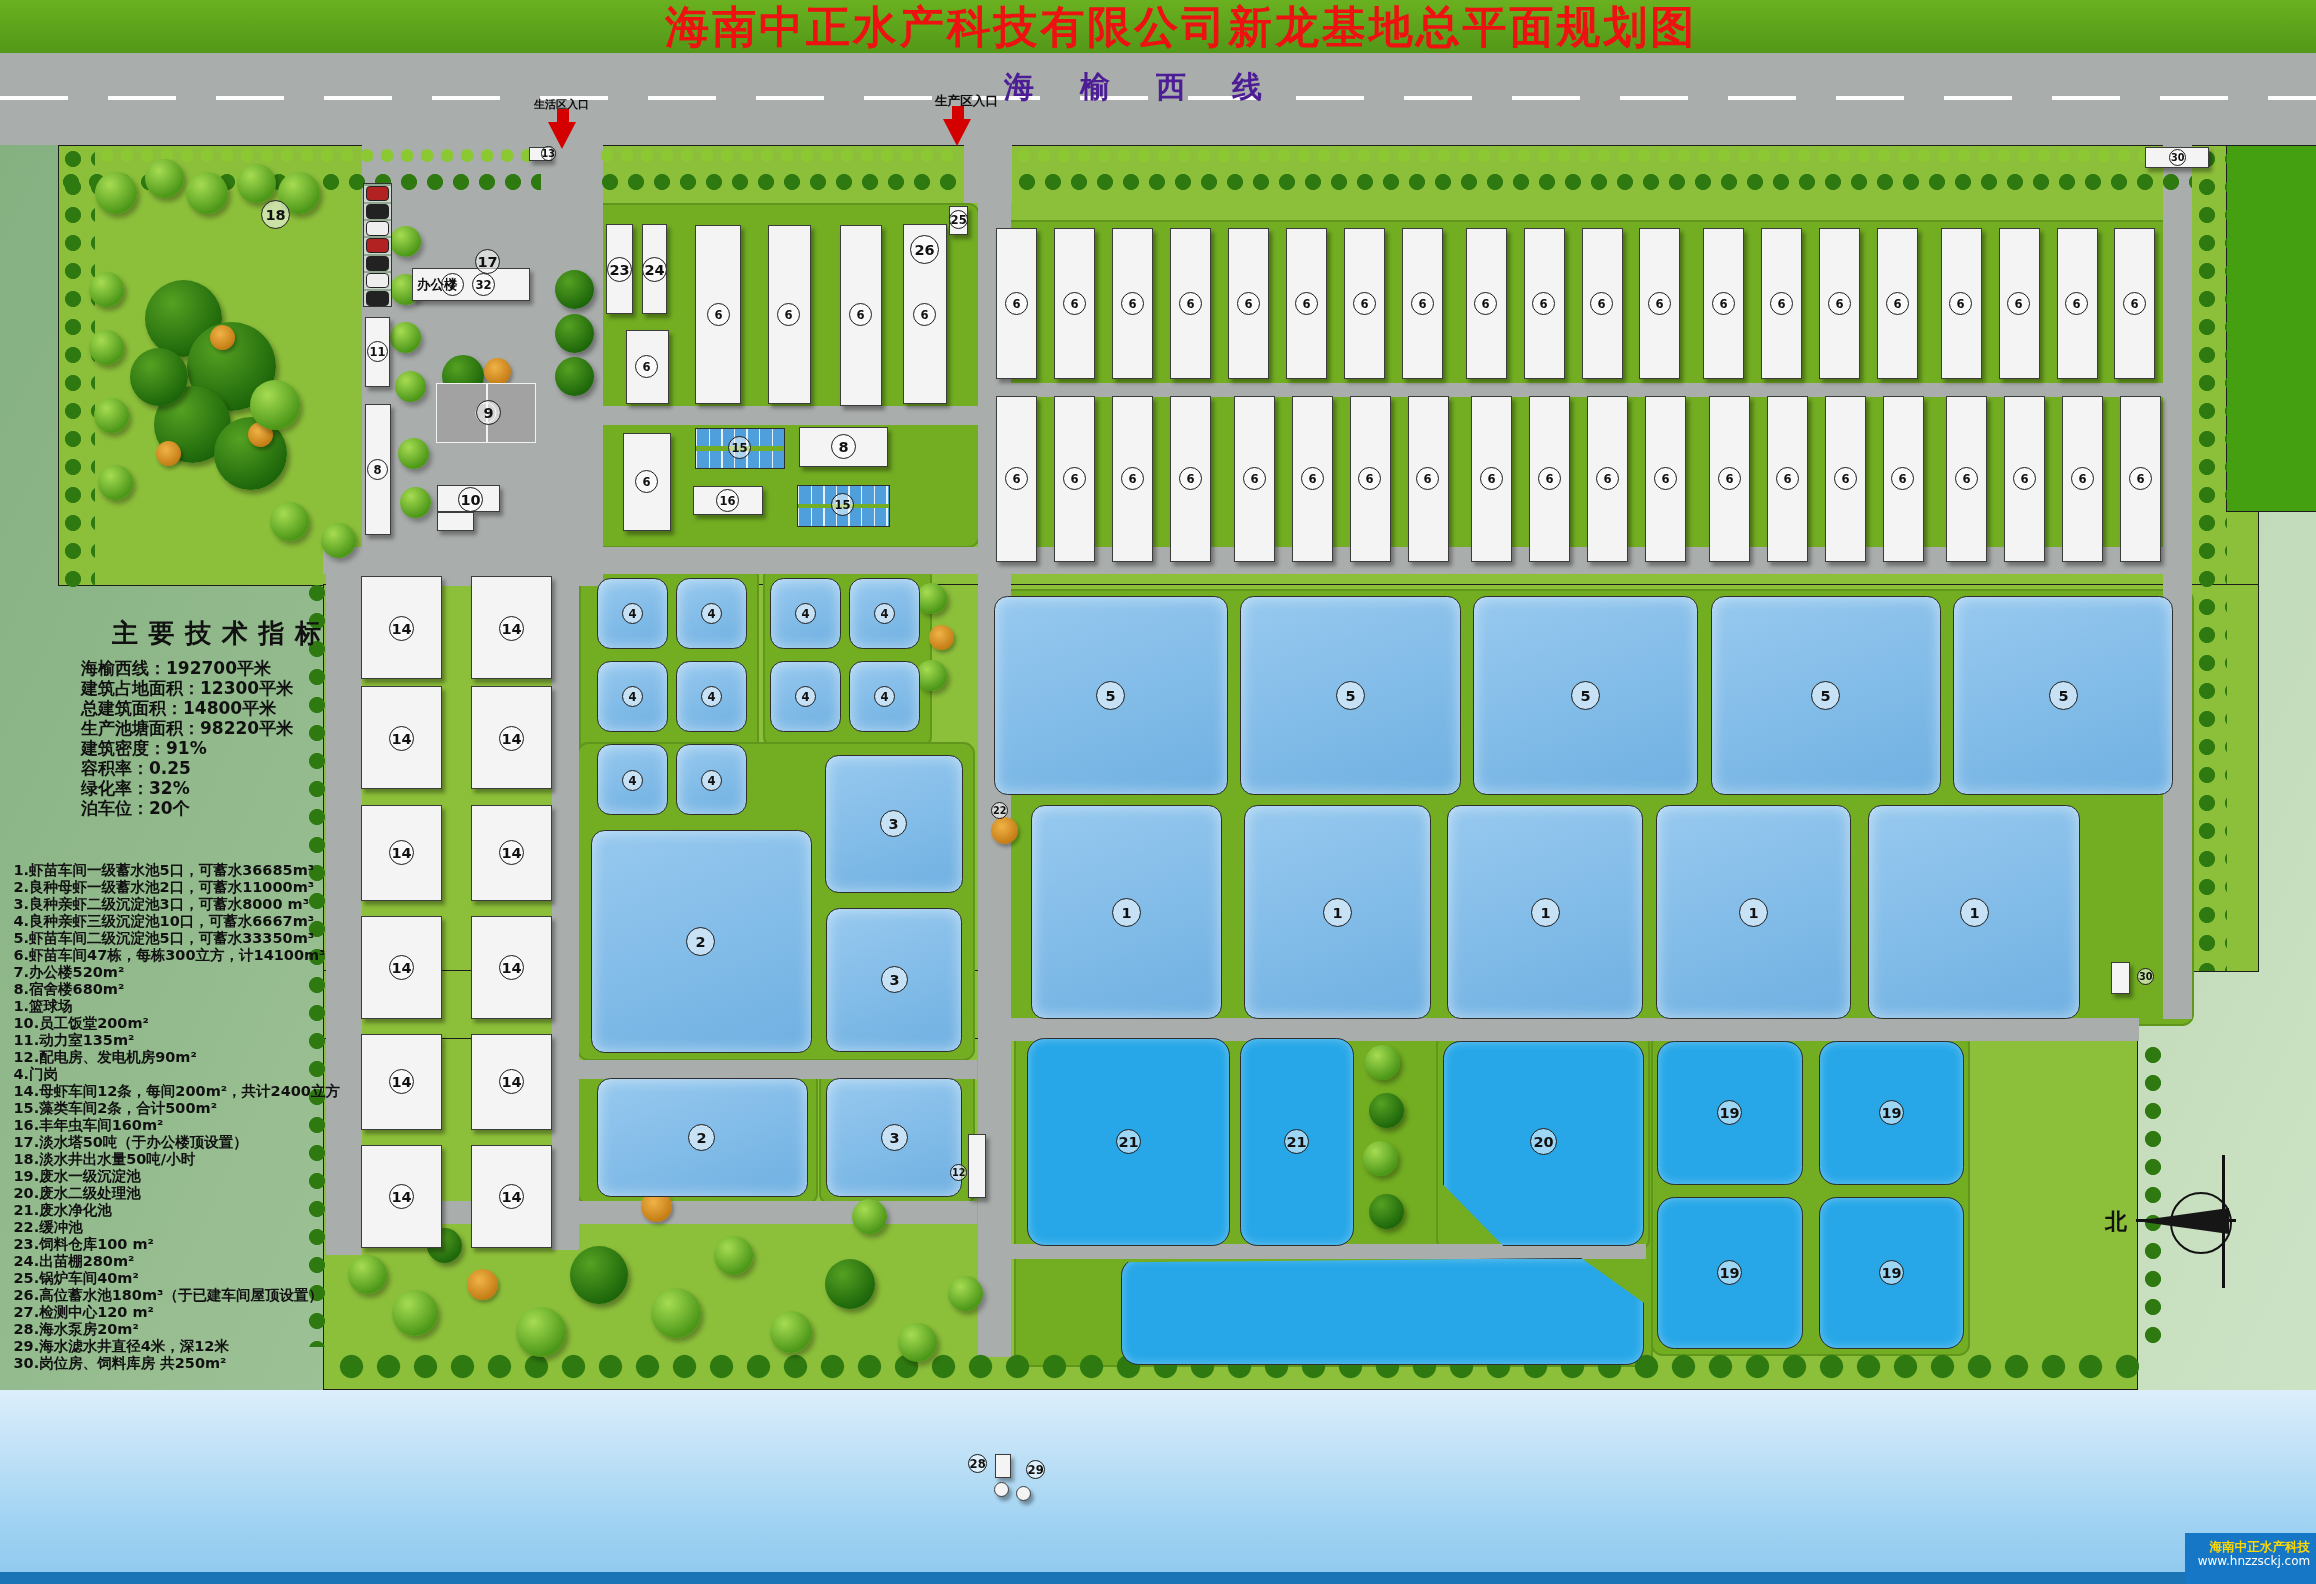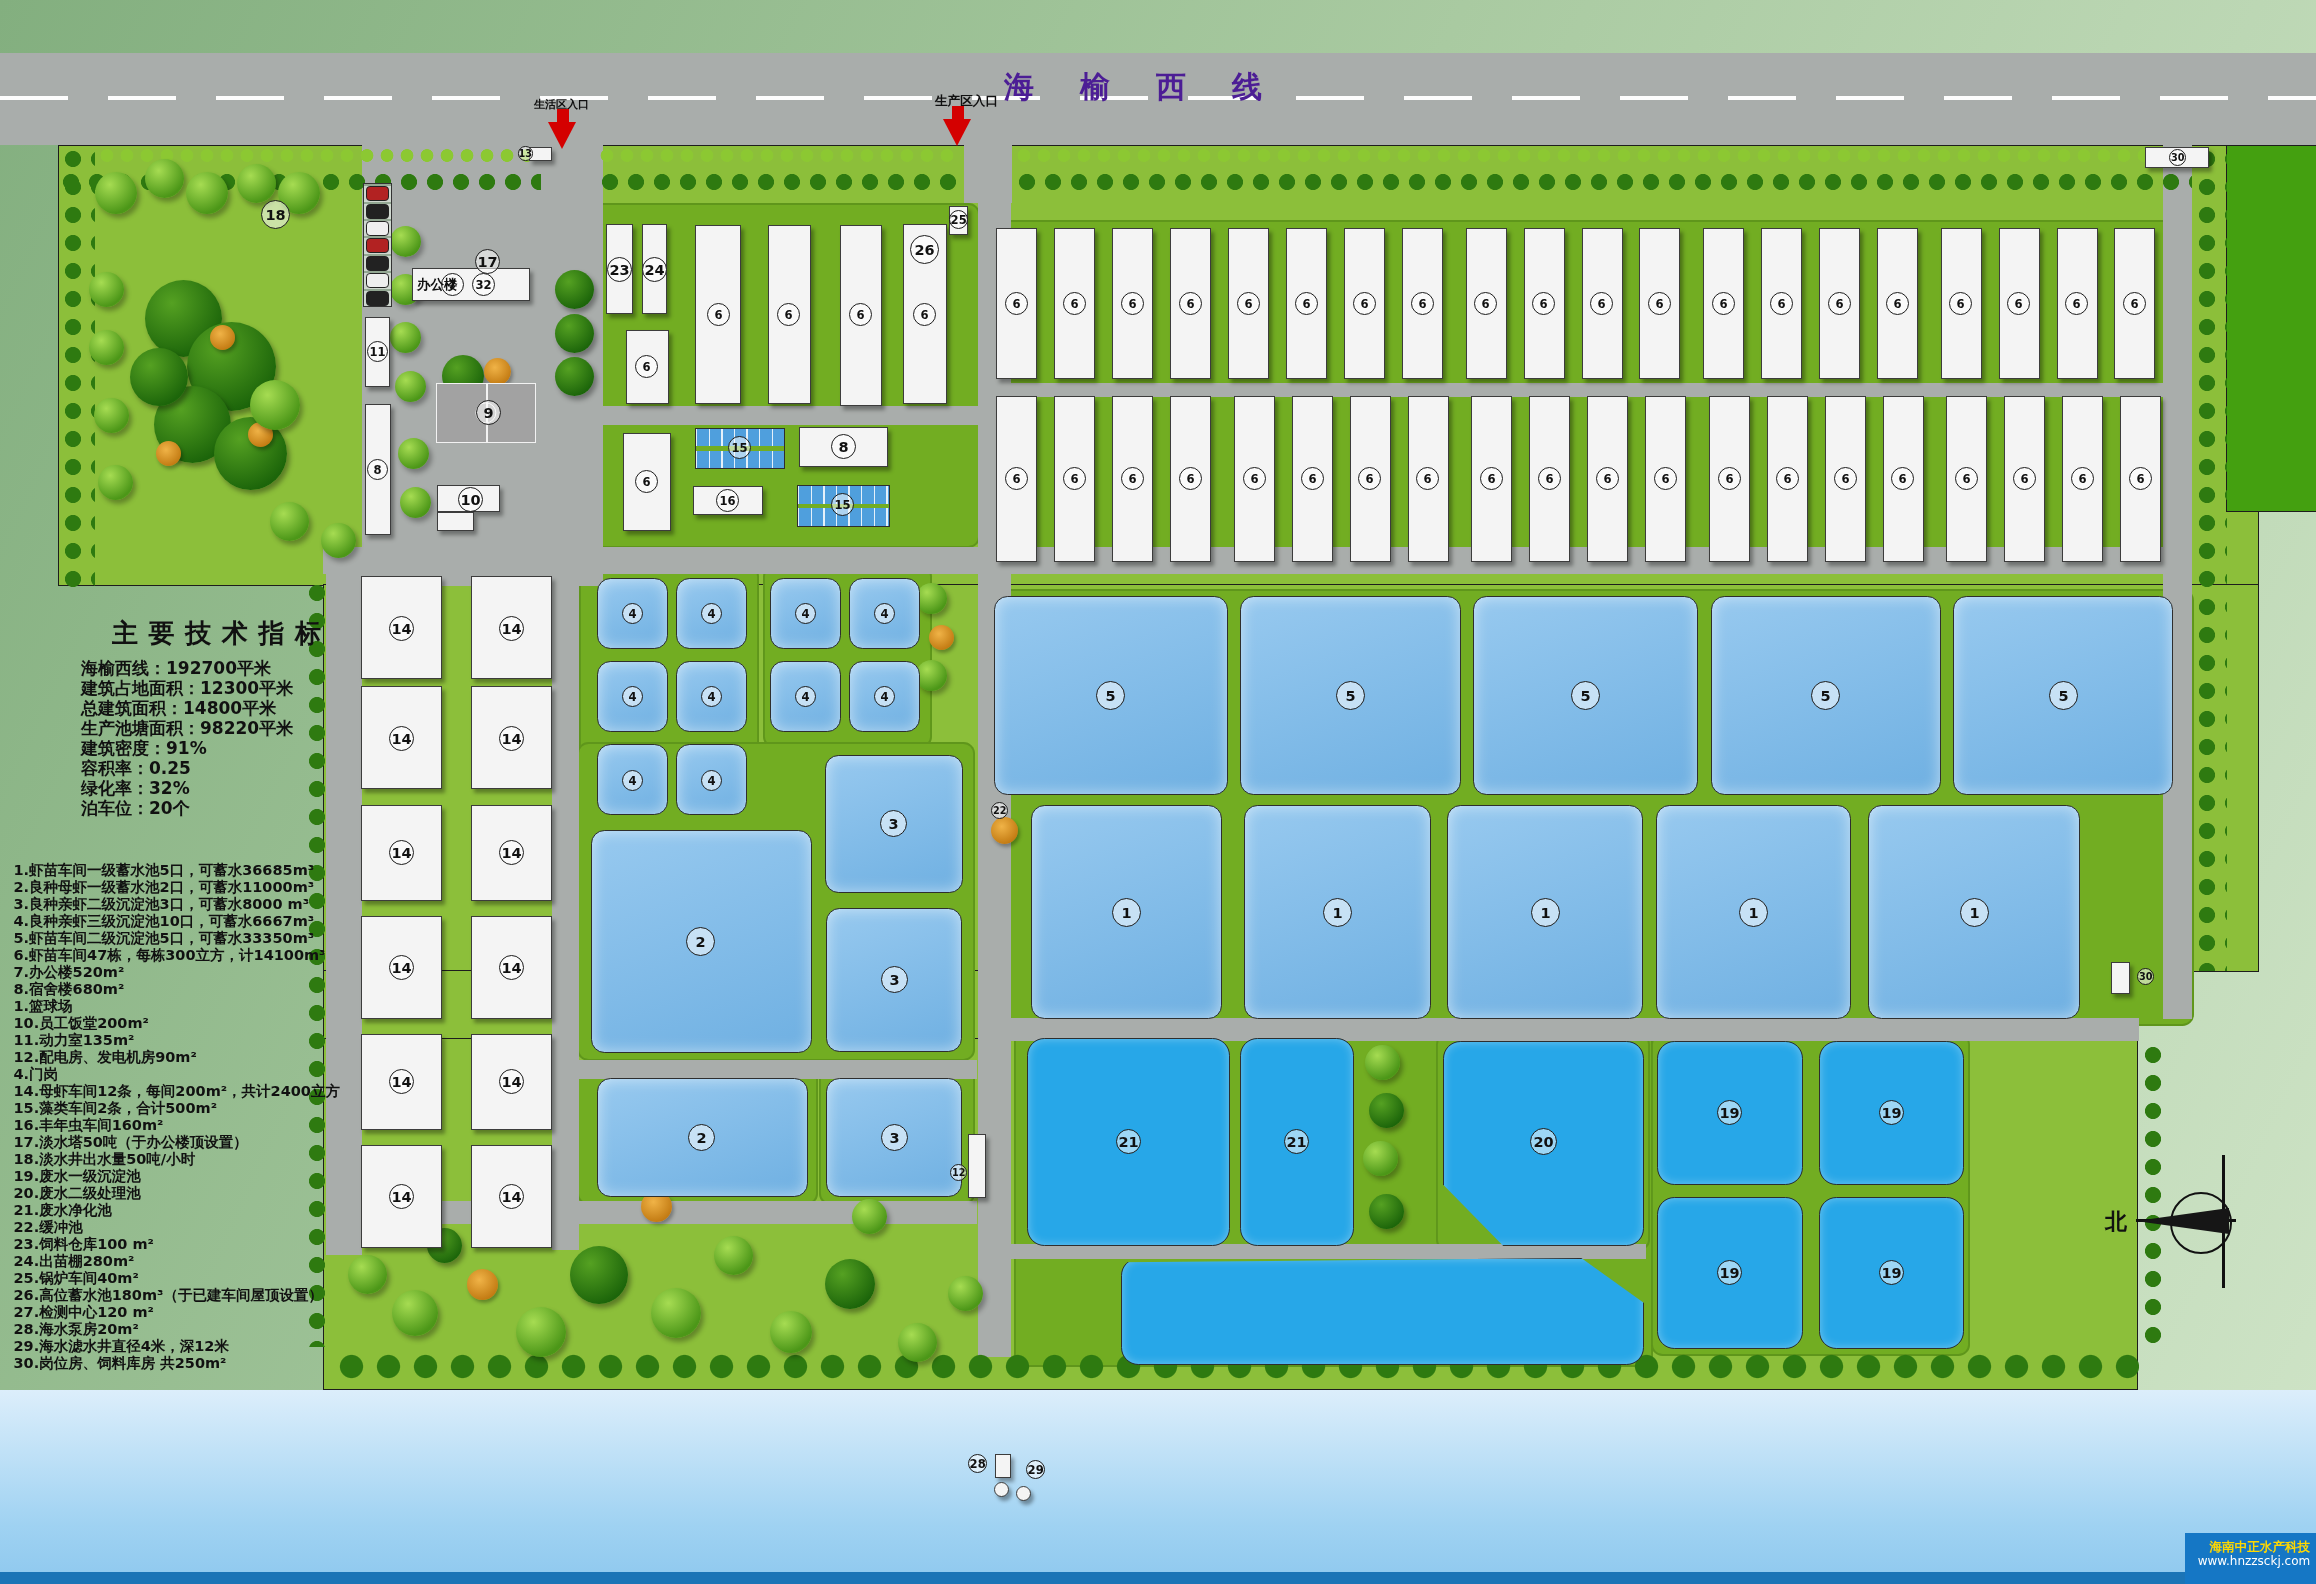--- a/index.html
+++ b/index.html
@@ -58,20 +58,23 @@
   .compass-l{position:absolute;background:#111;z-index:20;}
   .compass-a{position:absolute;width:0;height:0;border-right:93px solid #161616;border-top:13.5px solid transparent;
     border-bottom:13.5px solid transparent;z-index:21;}
   .north{position:absolute;font-size:22px;font-weight:bold;z-index:21;}
 </style>
 </head>
 <body>
 
 <div class="stage" id="stage">
 
+  <div class="titlebar">
+    <div class="title">海南中正水产科技有限公司新龙基地总平面规划图</div>
+  </div>
 
   <div class="toproad">
     <div class="dashline"></div>
     <div class="roadname">海榆西线</div>
   </div>
 
   <div class="entr-label" style="left:534px;top:97px;font-size:11px">生活区入口</div>
   <div class="arrow-stem" style="left:557px;top:109px"></div>
   <div class="arrow-down" style="left:548px;top:122px"></div>
   <div class="entr-label" style="left:935px;top:93px">生产区入口</div>
@@ -421,21 +424,21 @@
     <div class="pond" style="left: 826px; top: 1078px; width: 136px; height: 119px;"></div>
     <div class="pond pond-vivid" style="left: 1027px; top: 1038px; width: 203px; height: 208px;"></div>
     <div class="pond pond-vivid" style="left: 1240px; top: 1038px; width: 114px; height: 208px;"></div>
     <div class="pond pond-vivid" style="left: 1443px; top: 1041px; width: 201px; height: 205px; clip-path: polygon(0px 0px, 100% 0px, 100% 100%, 30% 100%, 0px 70%);"></div>
     <div class="pond pond-vivid" style="left: 1657px; top: 1041px; width: 146px; height: 144px;"></div>
     <div class="pond pond-vivid" style="left: 1819px; top: 1041px; width: 145px; height: 144px;"></div>
     <div class="pond pond-vivid" style="left: 1657px; top: 1197px; width: 146px; height: 152px;"></div>
     <div class="pond pond-vivid" style="left: 1819px; top: 1197px; width: 145px; height: 152px;"></div>
     <div class="pond pond-vivid" style="left: 1121px; top: 1258px; width: 523px; height: 107px; clip-path: polygon(0px 4%, 88% 0px, 100% 42%, 100% 100%, 0px 100%);"></div>
     <div class="clabel" style="left: 261px; top: 200px; width: 29px; height: 29px; font-size: 14.5px;">18</div>
-    <div class="clabel" style="left: 518px; top: 146px; width: 14.5px; height: 14.5px; font-size: 9.7px;">13</div>
+    <div class="clabel" style="left: 541px; top: 146px; width: 14.5px; height: 14.5px; font-size: 9.7px;">13</div>
     <div class="clabel" style="left: 475px; top: 249px; width: 25px; height: 25px; font-size: 14.5px;">17</div>
     <div class="clabel" style="left: 441px; top: 273px; width: 23px; height: 23px; font-size: 11.6px;">7</div>
     <div class="clabel" style="left: 472px; top: 273px; width: 23px; height: 23px; font-size: 11.6px;">32</div>
     <div class="clabel" style="left: 367px; top: 341px; width: 21px; height: 21px; font-size: 11.6px;">11</div>
     <div class="clabel" style="left: 367px; top: 459px; width: 21px; height: 21px; font-size: 11.6px;">8</div>
     <div class="clabel" style="left: 476px; top: 400px; width: 25px; height: 25px; font-size: 14.5px;">9</div>
     <div class="clabel" style="left: 458px; top: 487px; width: 25px; height: 25px; font-size: 14.5px;">10</div>
     <div class="clabel" style="left: 607px; top: 257px; width: 25px; height: 25px; font-size: 14.5px;">23</div>
     <div class="clabel" style="left: 642px; top: 257px; width: 25px; height: 25px; font-size: 14.5px;">24</div>
     <div class="clabel" style="left: 635px; top: 355px; width: 23px; height: 23px; font-size: 11.6px;">6</div>

